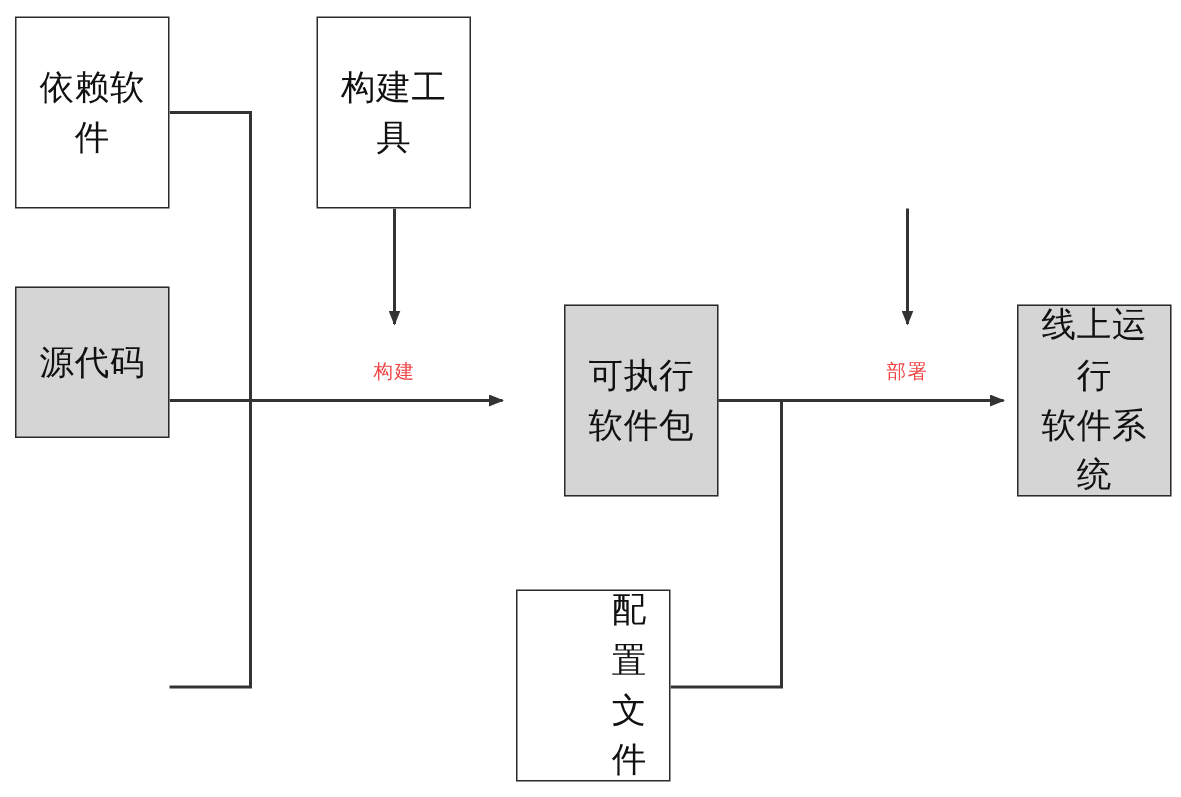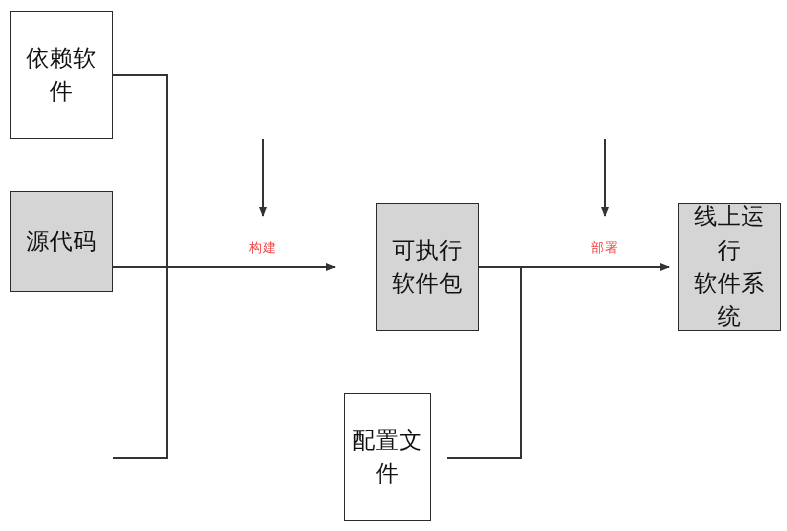--- a/index.html
+++ b/index.html
@@ -81,38 +81,41 @@
 
     <polyline points="447,458 521,458 521,267" fill="none" stroke="#333333" stroke-width="2"></polyline>
 
     <polyline points="605,139 605,216" fill="none" stroke="#333333" stroke-width="2" marker-end="url(#arrowhead)"></polyline>
   </svg>
 
   <div class="node" style="left:10px; top:11px; width:103px; height:128px;">
     <span class="node-label">依赖软件</span>
   </div>
 
+  <div class="node" style="left:211px; top:11px; width:103px; height:128px;">
+    <span class="node-label">构建工具</span>
+  </div>
 
 
   <div class="node filled" style="left:10px; top:191px; width:103px; height:101px;">
     <span class="node-label">源代码</span>
   </div>
 
   <div class="node filled" style="left:328px; top:203px; width:103px; height:128px;margin-left:48px;">
     <span class="node-label">可执行
 软件包</span>
   </div>
 
   <div class="node filled" style="left:678px; top:203px; width:103px; height:128px;">
     <span class="node-label">线上运行
 软件系统</span>
   </div>
 
 
-  <div class="node" style="left:344px; top:393px; width:87px; height:128px;">
+  <div class="node" style="left:344px; top:393px; width:103px; height:128px;padding-left:48px;">
     <span class="node-label">配置文件</span>
   </div>
 
   <div class="edge-label" style="left:263px; top:248px; transform:translate(-50%, -50%);">构建</div>
 
   <div class="edge-label" style="left:605px; top:248px; transform:translate(-50%, -50%);">部署</div>
 
 </div>
 
 </body></html>

